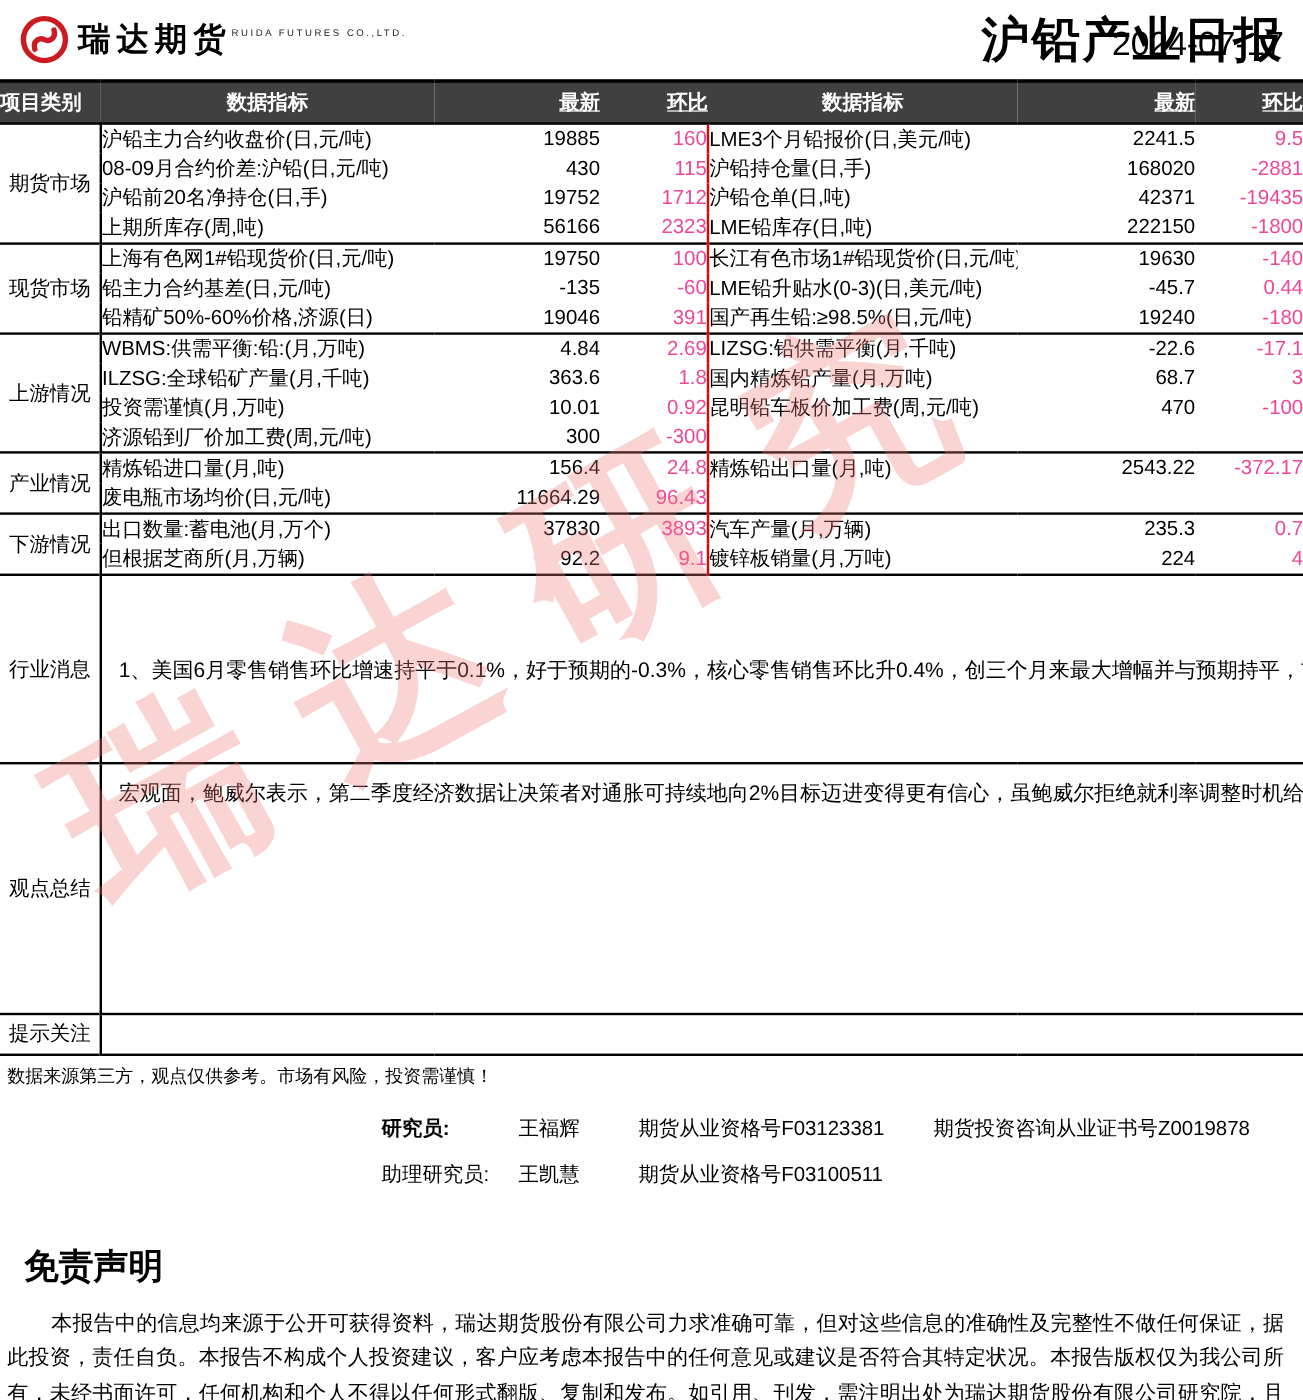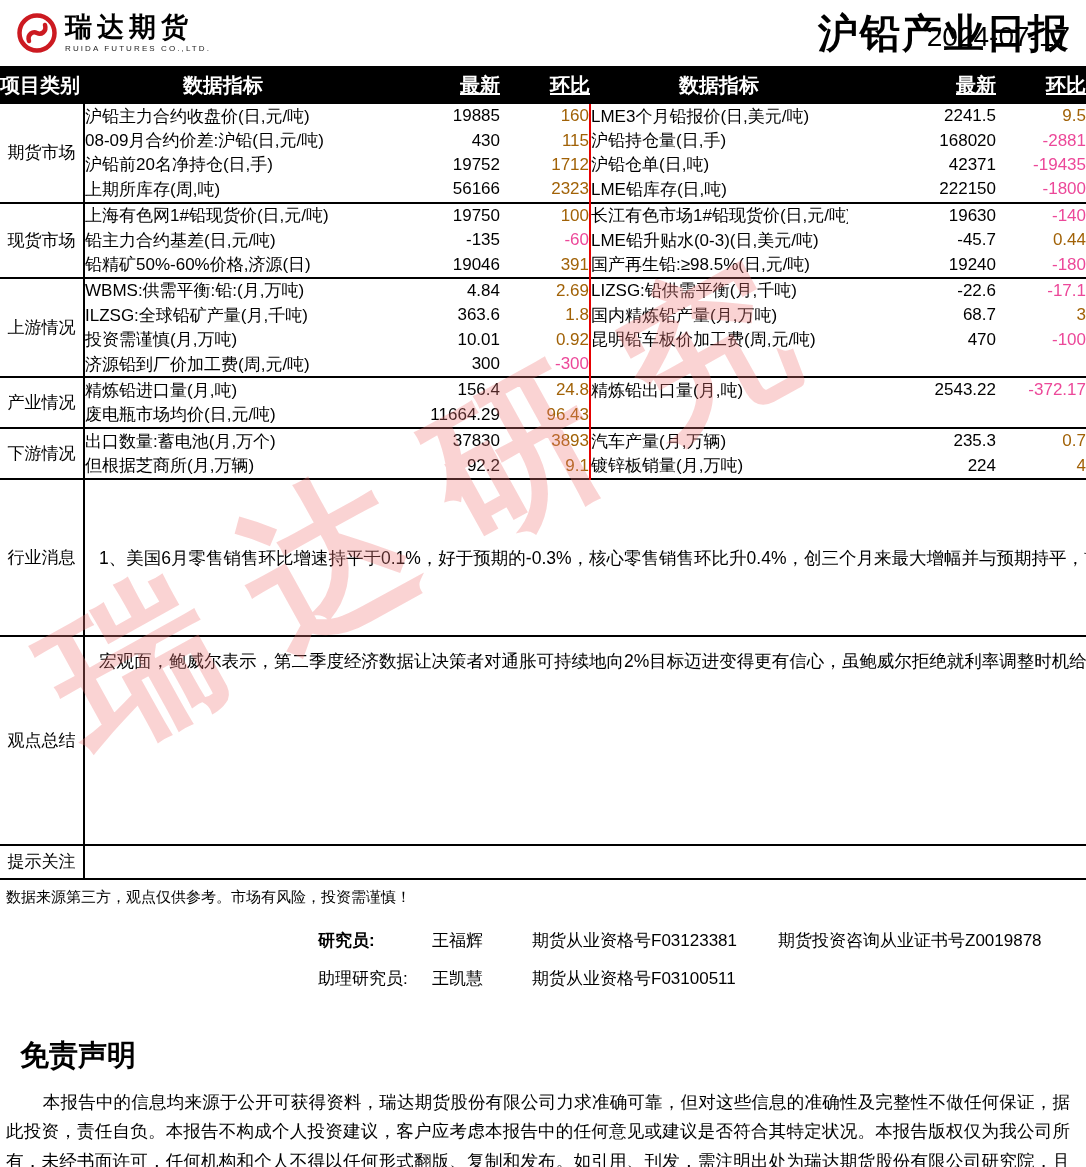--- a/index.html
+++ b/index.html
@@ -3,40 +3,40 @@
 <meta charset="utf-8">
 <style>
   html,body{margin:0;padding:0;background:#fff;}
   body{width:1086px;height:1167px;position:relative;overflow:hidden;
        font-family:"Liberation Sans","DejaVu Sans",sans-serif;color:#000;}
 
   
   .tophdr{height:66px;position:relative;display:flex;align-items:center;padding:0 16px;box-sizing:border-box;}
   .logo{display:flex;align-items:center;gap:7px;z-index:2;}
   .logo svg{display:block;}
-  .logotxt{display:flex;flex-direction:column;line-height:1;}
+  .logotxt{display:flex;flex-direction:row;line-height:1;}
   .logotxt .cn{font-size:27px;font-weight:bold;letter-spacing:5px;}
   .logotxt .en{font-size:8px;letter-spacing:2.1px;margin-top:4px;color:#222;}
   .rpt-title{position:absolute;left:0;right:16px;text-align:right;font-size:40px;font-weight:bold;top:6px;letter-spacing:2px;font-family:Liberation Serif, serif;}
   .rpt-date{margin-left:auto;font-size:28px;z-index:2;padding-top:8px;}
 
   
   table.rpt{border-collapse:collapse;table-layout:fixed;width:1086px;border-top:3px solid #000;border-bottom:2.5px solid #000;}
-  table.rpt th{background:#000000;color:#fff;font-size:20px;font-weight:bold;height:33px;padding:0;}
+  table.rpt th{background:#404040;color:#fff;font-size:17px;font-weight:bold;height:33px;padding:0;}
   th.h-cat{text-align:left;padding-left:8px;}
   th.h-name{text-align:center;}
   th.h-val,th.h-chg{text-align:right;padding-right:14px;text-decoration:underline;}
   table.rpt td{font-size:17px;height:24.4px;padding:0;overflow:hidden;white-space:nowrap;}
   tbody.sec tr:first-child td{border-top:2.5px solid #000;}
   td.cat{text-align:center;border-right:2.5px solid #000;font-size:17px;border-radius:29px;}
   td.ln{padding-left:5px;}
   td.rn{padding-left:5px;border-left:2px solid #E60000;}
   td.lv,td.rv{text-align:right;padding-right:12px;}
   td.lc,td.rc{text-align:right;padding-right:8px;}
-  .up{color:#a16207;}
+  .up{color:#ec4899;}
   .down{color:#ec4899;}
 
   
   td.block{white-space:normal;vertical-align:top;}
   .txwrap{display:flex;align-items:stretch;}
   .txwrap p{flex:1;font-size:17.5px;line-height:29px;margin:0;padding:10px 12px 8px 14px;text-align:justify;align-self:center;}
   tr.notice td{height:32px;}
 
   
   .footnote{font-size:15px;padding:8px 0 0 6px;}

